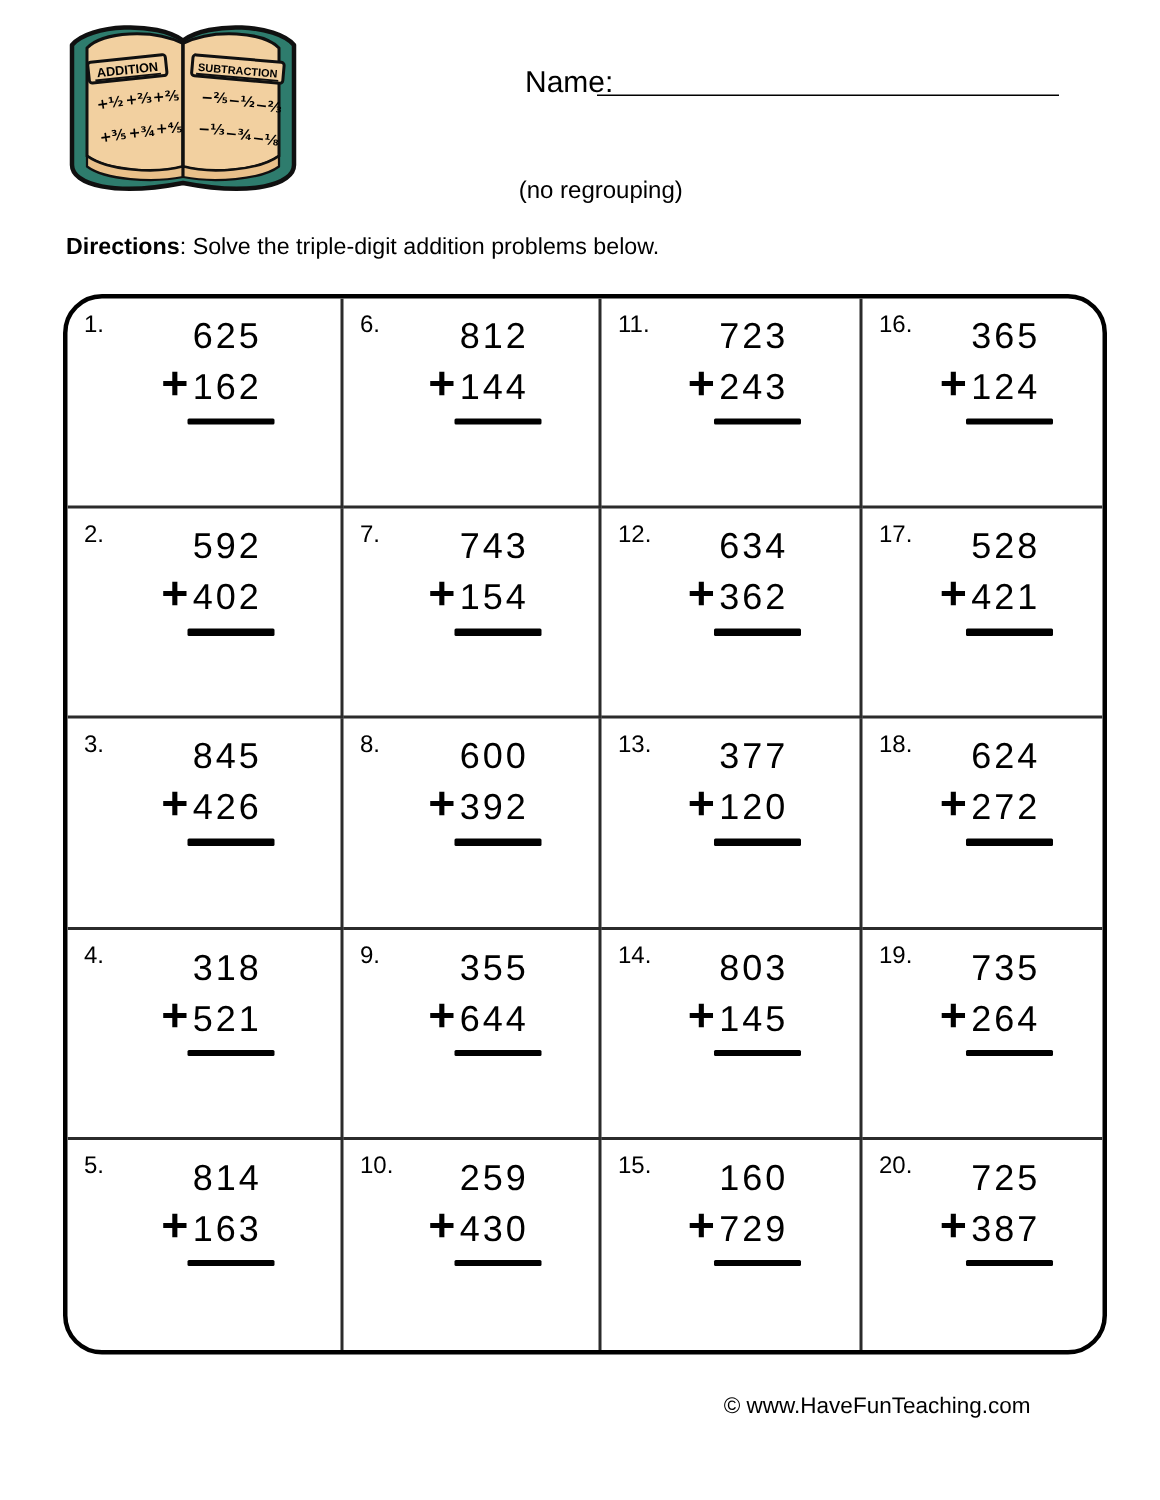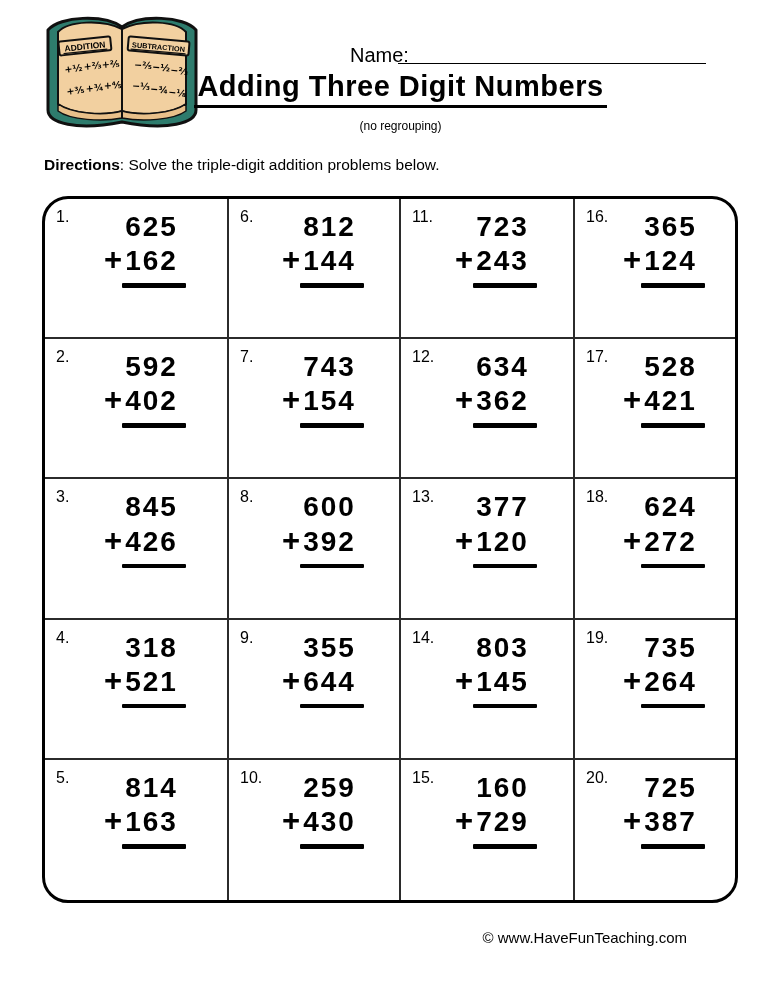--- a/index.html
+++ b/index.html
@@ -6,35 +6,35 @@
   .page{position:relative;width:773px;height:1000px;background:#fff;overflow:hidden;
         font-family:"Liberation Sans","DejaVu Sans",sans-serif;color:#000}
 
   
   .book{position:absolute;left:36px;top:10px;width:172px;height:134px}
   .name-label{position:absolute;left:350px;top:44px;font-size:20px}
   .name-line{position:absolute;left:398px;top:62px;width:308px;border-bottom:1.6px solid #000;height:1px}
   .title-wrap{position:absolute;left:90px;right:62px;top:70px;text-align:center}
   .title{display:inline-block;font-size:29px;font-weight:bold;letter-spacing:.5px;
          border-bottom:3px solid #000;padding:0 3px 2px}
-  .subtitle{position:absolute;left:90px;right:62px;top:119px;text-align:center;font-size:12px}
+  .subtitle{position:absolute;left:90px;right:62px;top:119px;text-align:center;font-size:16px}
   .directions{position:absolute;left:44px;top:156px;font-size:15.5px}
   .directions .dlabel{font-weight:bold;}
 
   
   .grid{position:absolute;left:42px;top:196px;width:696px;height:707px;box-sizing:border-box;
         border:3.5px solid #000;border-radius:26px;overflow:hidden;
         display:grid;grid-template-columns:184px 172px 174px 1fr;grid-template-rows:repeat(5,1fr)}
   .cell{position:relative;border-right:2px solid #2b2b2b;border-bottom:2px solid #2b2b2b}
   .cell.cl{border-right:none}
   .cell.rl{border-bottom:none}
   .num{position:absolute;top:9px;left:11px;font-size:16px}
   .prob{width:fit-content;margin:13px auto 0;transform:translateX(6px);
         display:flex;flex-direction:column;align-items:flex-end}
-  .a1,.a2{font-size:28px;font-weight:bold;letter-spacing:2px;line-height:1.08;padding-right:2px}
+  .a1,.a2{font-size:24px;font-weight:normal;letter-spacing:2px;line-height:1.08;padding-right:2px}
   .row2{display:flex;align-items:baseline}
   .plus{font-size:31px;font-weight:bold;margin-right:3px}
   .rule{height:4.5px;background:#000;width:calc(100% - 12px);margin-top:5px;margin-right:-6px;border-radius:1px}
 
   .footer{position:absolute;top:929px;right:86px;font-size:15px}
 
   .banner-text{font-weight:bold;font-family:"Liberation Sans",sans-serif}
   .scribble{font-size:9.5px;font-weight:bold;font-family:"DejaVu Sans",sans-serif}
 </style>
 </head>
@@ -71,23 +71,20 @@
     <text class="scribble" x="116" y="60" transform="rotate(5 116 60)">−½</text>
     <text class="scribble" x="134" y="63" transform="rotate(7 134 63)">−⅔</text>
     <text class="scribble" x="96" y="79" transform="rotate(3 96 79)">−⅓</text>
     <text class="scribble" x="114" y="82" transform="rotate(5 114 82)">−¾</text>
     <text class="scribble" x="132" y="85" transform="rotate(7 132 85)">−⅛</text>
   </svg>
 
   <span class="name-label">Name:</span>
   <div class="name-line"></div>
 
-  <div class="title-wrap">
-    <span class="title">Adding Three Digit Numbers</span>
-  </div>
   <div class="subtitle">(no regrouping)</div>
 
   <div class="directions"><span class="dlabel">Directions</span><span>:  Solve the triple-digit addition problems below.</span></div>
 
   <div class="grid">
 
     <div class="cell">
       <span class="num">1.</span>
       <div class="prob">
         <span class="a1">625</span>

